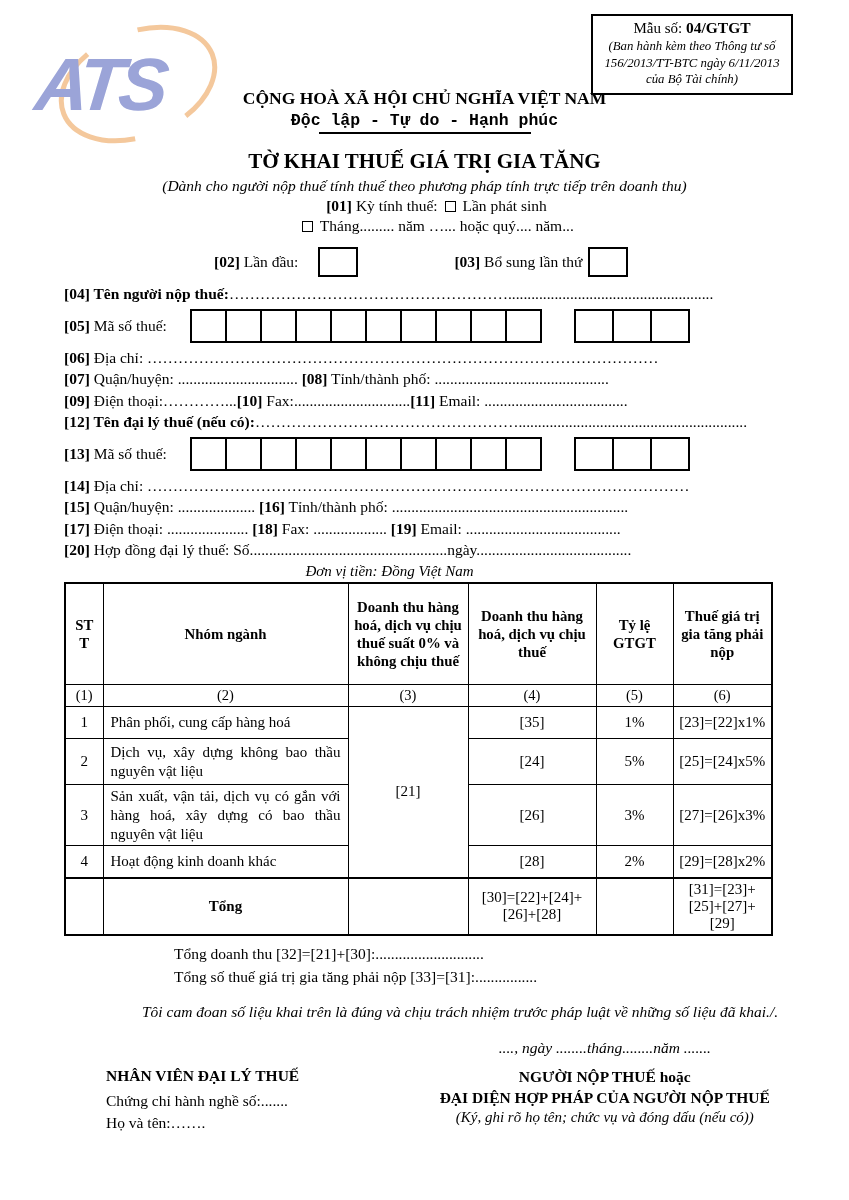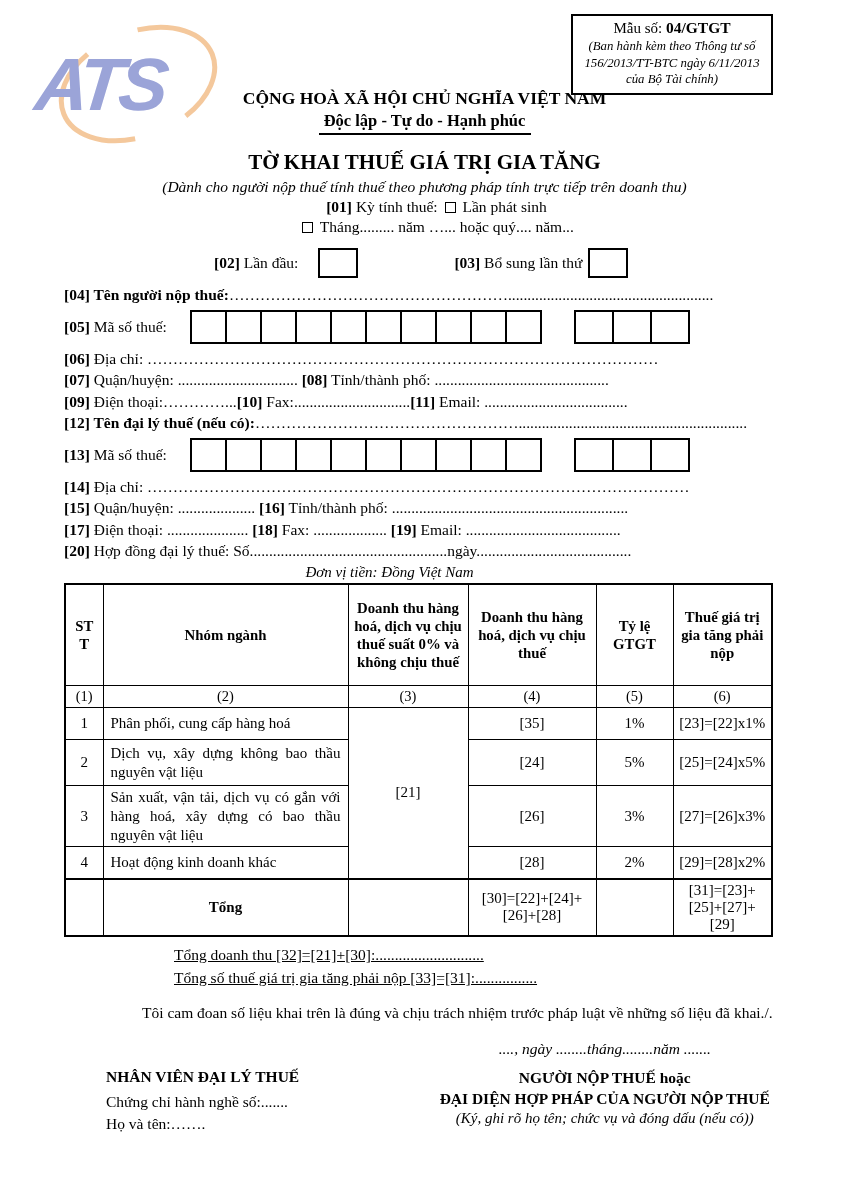--- a/index.html
+++ b/index.html
@@ -14,30 +14,30 @@
   .logo { position:absolute; left:30px; top:22px; width:215px; height:130px; }
   .logo svg { position:absolute; left:0; top:0; }
   .logo-text {
     position:absolute; left:6px; top:26px;
     font-family:"Liberation Sans","DejaVu Sans",sans-serif;
     font-style:italic; font-weight:700; font-size:74px; line-height:1;
     letter-spacing:-5px; transform:skewX(-6deg);
   }
   
   .form-box {
-    position:absolute; right:76px; top:14px; width:202px;
+    position:absolute; right:56px; top:14px; width:202px;
     border:2px solid #000; padding:3px 5px 5px 5px; text-align:center;
   }
   .form-box-line1 { font-size:15px; }
   .form-box-line1 b { font-size:15.5px; }
   .form-box-note { font-style:italic; font-size:12.8px; line-height:1.3; margin-top:1px; }
   
   .national { text-align:center; padding-top:88px; }
   .country { font-weight:bold; font-size:17.5px;text-align:center; }
-  .motto { font-weight:bold; font-size:16.5px; margin-top:2px; }
+  .motto { font-weight:bold; font-size:16.5px; margin-top:2px;font-family:Liberation Mono, monospace; }
   .motto-line { width:212px; border-bottom:2px solid #000; margin:2px auto 0 auto; }
   
   .title { text-align:center; font-weight:bold; font-size:21px; margin-top:15px; }
   .subtitle { text-align:center; font-style:italic; font-size:15.5px; margin-top:3px; }
   .period1, .period2 { text-align:center; font-size:15.5px; margin-top:2px;margin-left:24px; }
   .cb { display:inline-block; width:11px; height:11px; border:1px solid #000; vertical-align:-1px; margin:0 3px; background:#fff; }
   
   .line0203 { display:flex; align-items:center; margin:10px 0 0 214px; height:34px; }
   .small-box { display:inline-block; width:40px; height:30px; border:2px solid #000; background:#fff; }
   .sb1 { margin-left:20px; }
@@ -62,22 +62,22 @@
   td { font-size:15px; text-align:center; padding:2px 3px; }
   .th-stt { white-space:pre-line; }
   tr.hrow { height:102px; }
   tr.nrow { height:21px; } tr.nrow td { font-size:14.5px; }
   tr.r1 { height:32px; } tr.r2 { height:46px; } tr.r3 { height:61px; } tr.r4 { height:32px; }
   td.c-nganh { text-align:justify; padding:2px 7px; line-height:1.25; }
   tr.total-row { height:46px; }
   tr.total-row td { border-top:2px solid #000; }
   .c-total-label { font-weight:bold; }
   
-  .totals { margin:6px 0 0 174px; line-height:23px; white-space:nowrap;text-decoration:underline; }
-  .commitment { margin:12px 62px 12px 86px; text-indent:56px; line-height:23px; text-align:justify; }
+  .totals { margin:6px 0 0 174px; line-height:23px; white-space:nowrap; }
+  .commitment { margin:12px 62px 12px 86px; text-indent:56px; line-height:23px; text-align:justify;font-style:italic; }
   
   .sig-row { display:flex; justify-content:space-between; margin:16px 36px 0 106px; }
   .sig-left { margin-top:26px; width:300px; }
   .sig-left .sig-title { font-weight:bold; font-size:15.5px; margin-bottom:3px; }
   .sig-left div { line-height:22px; }
   .sig-right { width:430px; text-align:center; }
   .sig-date { font-style:italic; margin-bottom:9px; }
   .sig-title-r { font-weight:bold; font-size:15.5px; line-height:21px; }
   .sig-note { font-style:italic; font-size:15px; margin-top:1px; }
 </style>

